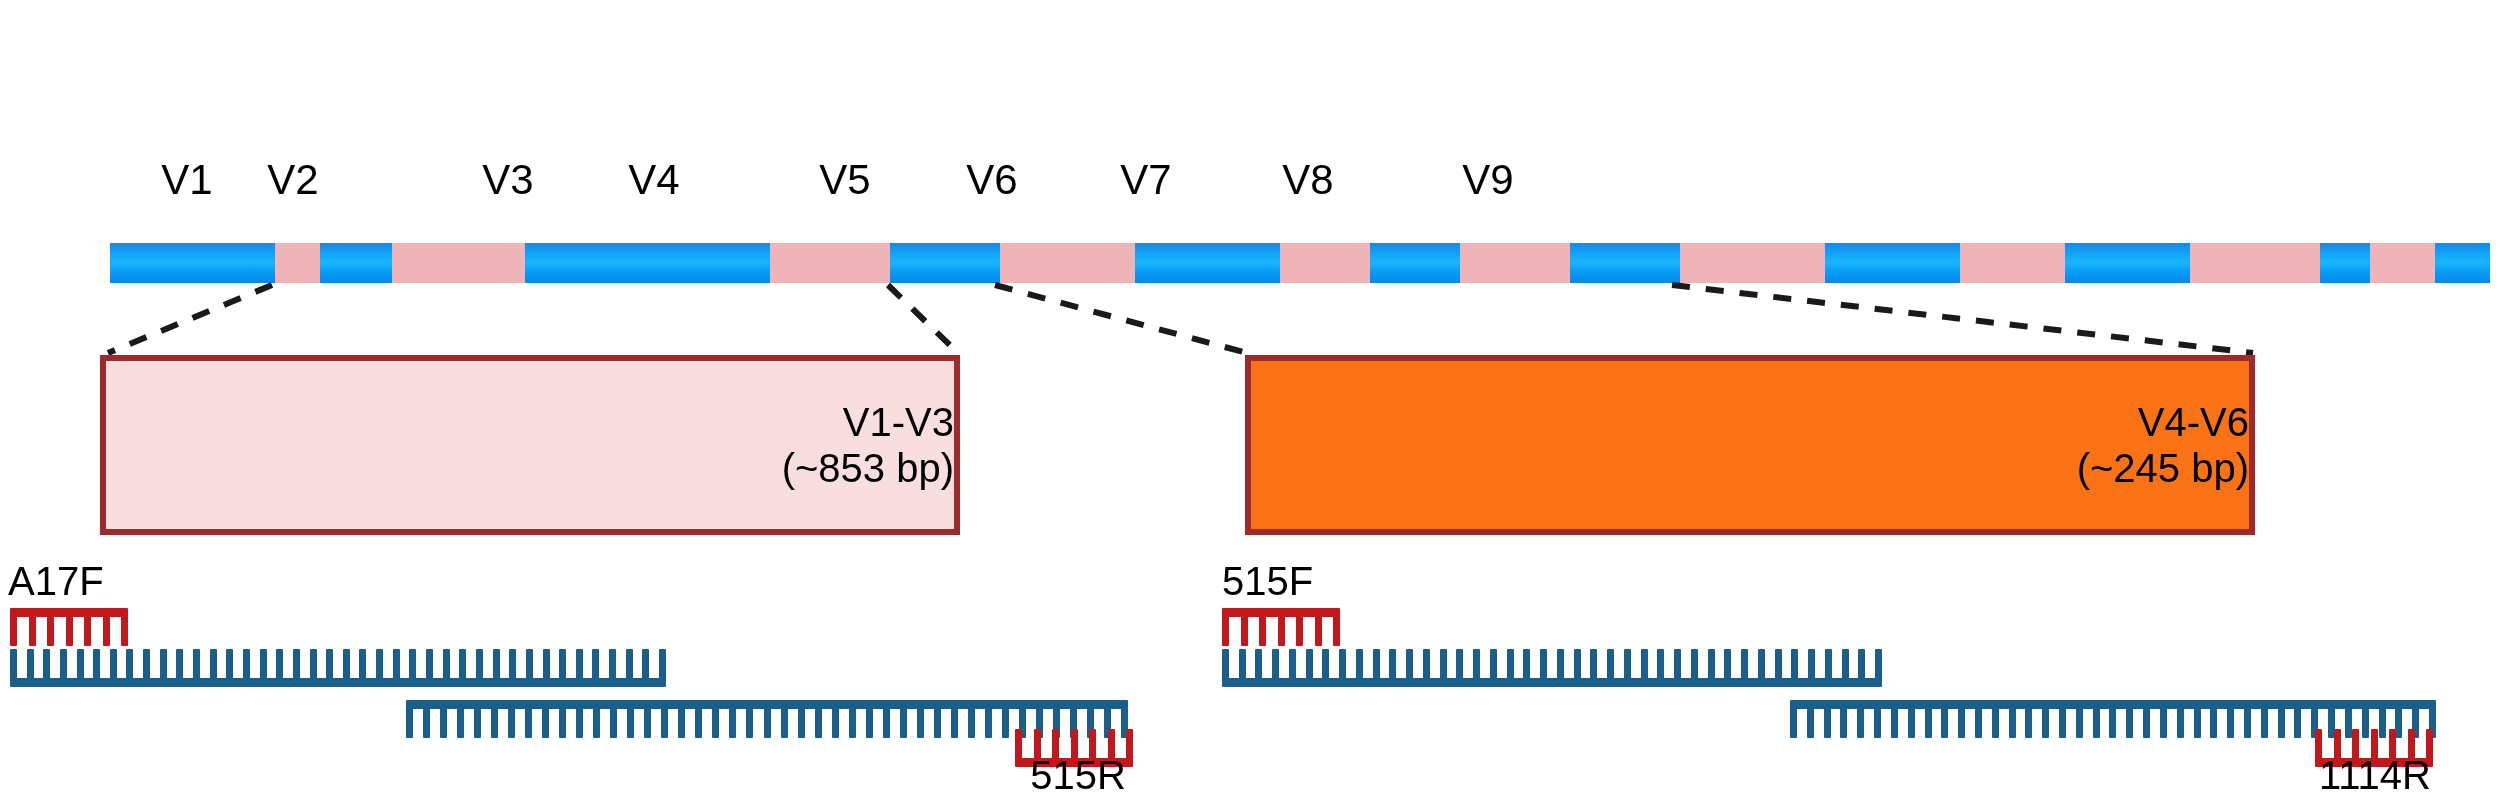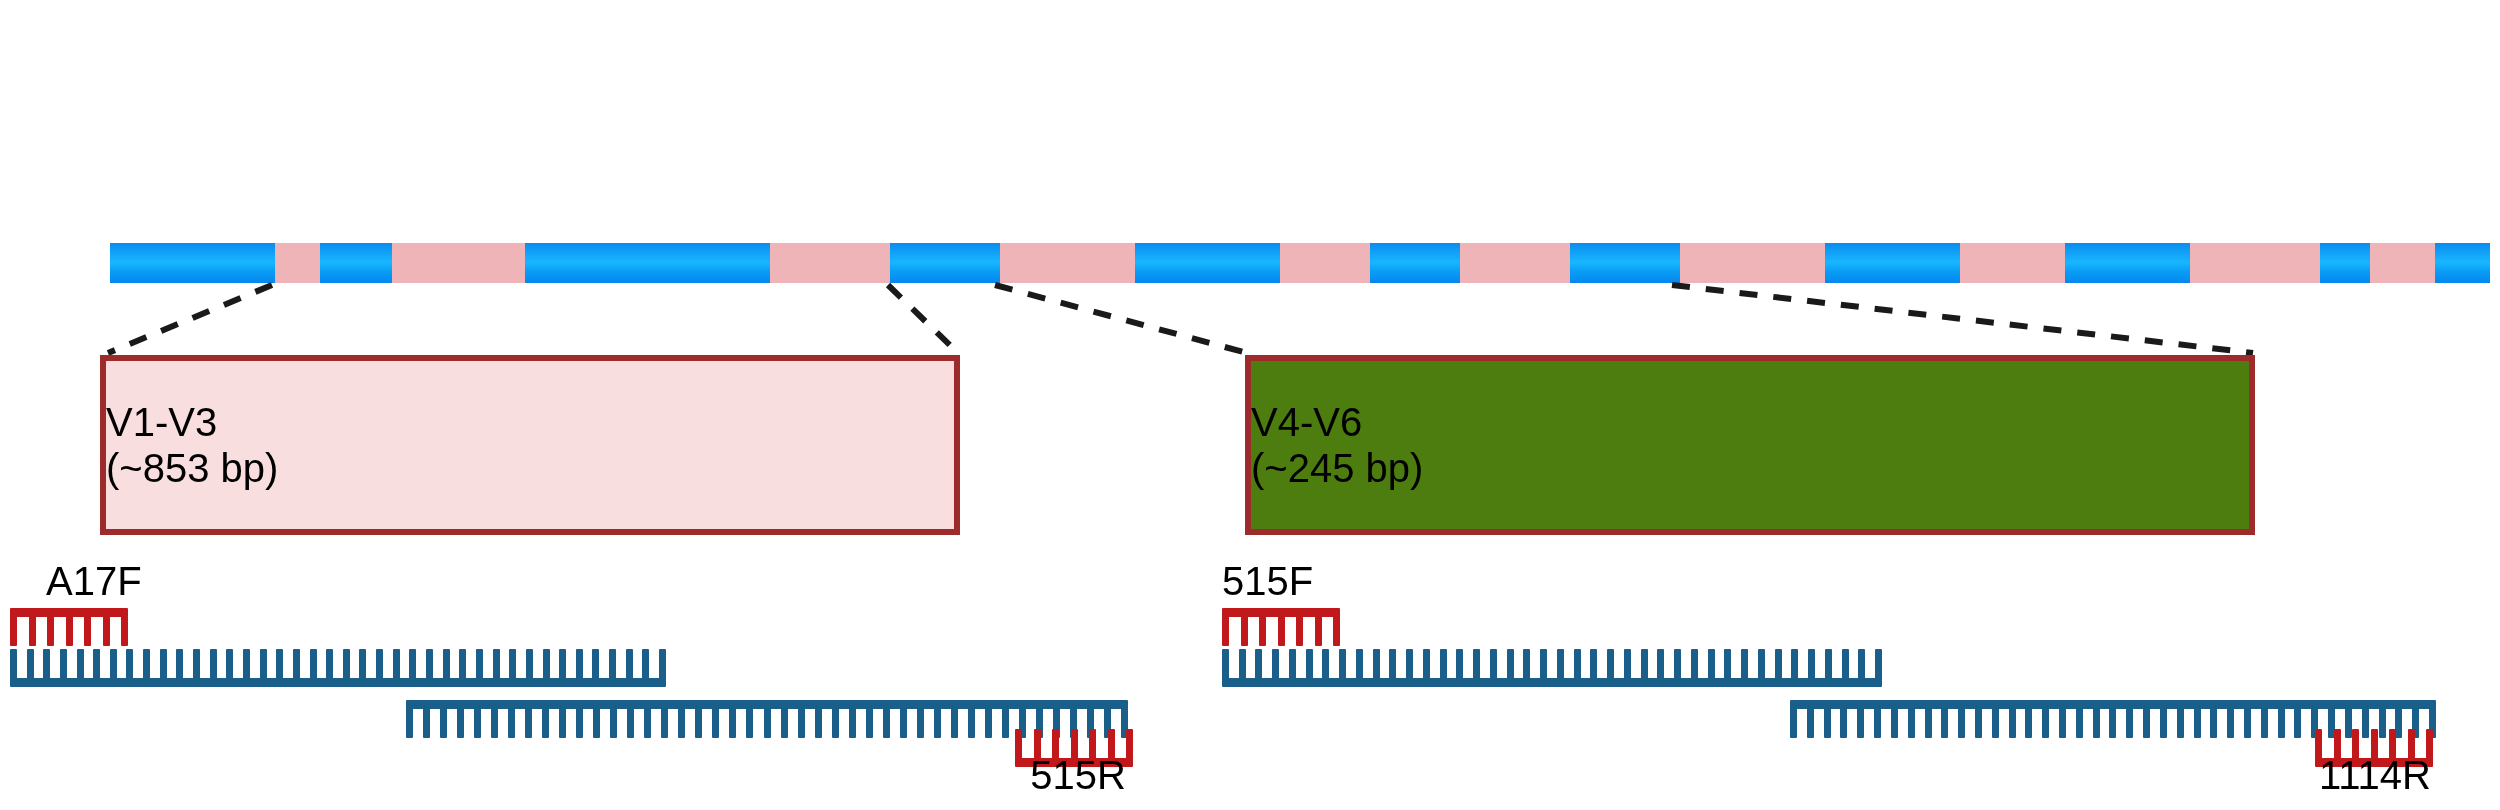--- a/index.html
+++ b/index.html
@@ -45,21 +45,21 @@
 
   
   .leaders{position:absolute;left:0;top:0;width:2500px;height:810px;pointer-events:none;}
 
   
   .amp-box{
     position:absolute;
     background:#f9dedf;
     border:6px solid #9e2b2b;
     box-sizing:border-box;
-    display:flex;flex-direction:column;align-items:flex-start;justify-content:center;
+    display:flex;flex-direction:column;align-items:flex-end;justify-content:center;
   }
   .amp-line{font-size:40px;line-height:46px;white-space:nowrap;color:#000;}
 
   
   .comb{position:absolute;}
   .comb .backbone{position:absolute;left:0;width:100%;height:9px;border-radius:1px;}
   .comb .tooth{position:absolute;width:7px;border-radius:1px;}
 
   .comb.red .backbone{background:#c1181c;}
   .comb.red .tooth{background:#c1181c;}
@@ -78,20 +78,31 @@
     position:absolute;font-size:40px;line-height:46px;white-space:nowrap;color:#000;
   }
   .primer-label.center{transform:translateX(-50%);text-align:center;}
 </style>
 </head>
 <body>
 
 <div id="stage">
 
 
+  <div class="vlabels" id="vlabels">
+      <div class="vlabel" style="left: 187px;">V1</div>
+      <div class="vlabel" style="left: 293px;">V2</div>
+      <div class="vlabel" style="left: 508px;">V3</div>
+      <div class="vlabel" style="left: 654px;">V4</div>
+      <div class="vlabel" style="left: 845px;">V5</div>
+      <div class="vlabel" style="left: 992px;">V6</div>
+      <div class="vlabel" style="left: 1146px;">V7</div>
+      <div class="vlabel" style="left: 1308px;">V8</div>
+      <div class="vlabel" style="left: 1488px;">V9</div>
+    </div>
 
   <div class="gene-bar" id="gene-bar">
       <div class="seg conserved" style="left: 110px; width: 165px;"></div>
       <div class="seg variable" style="left: 275px; width: 45px; background: rgb(238, 180, 184);"></div>
       <div class="seg conserved" style="left: 320px; width: 72px;"></div>
       <div class="seg variable" style="left: 392px; width: 133px; background: rgb(238, 180, 184);"></div>
       <div class="seg conserved" style="left: 525px; width: 245px;"></div>
       <div class="seg variable" style="left: 770px; width: 120px; background: rgb(238, 180, 184);"></div>
       <div class="seg conserved" style="left: 890px; width: 110px;"></div>
       <div class="seg variable" style="left: 1000px; width: 135px; background: rgb(238, 180, 184);"></div>
@@ -115,21 +126,21 @@
       <line x1="888" y1="285" x2="958" y2="353" stroke="#1a1a1a" stroke-width="6" stroke-dasharray="18 16"></line>
       <line x1="995" y1="285" x2="1247" y2="353" stroke="#1a1a1a" stroke-width="6" stroke-dasharray="18 16"></line>
       <line x1="1672" y1="285" x2="2253" y2="353" stroke="#1a1a1a" stroke-width="6" stroke-dasharray="18 16"></line>
     </svg>
 
   <div id="amplicons">
       <div class="amp-box" style="left: 100px; top: 355px; width: 860px; height: 180px; background: rgb(249, 222, 223); border-color: rgb(158, 43, 43);">
         <div class="amp-line">V1-V3</div>
         <div class="amp-line">(~853 bp)</div>
       </div>
-      <div class="amp-box" style="left: 1245px; top: 355px; width: 1010px; height: 180px; background: #4d7c0f; border-color: rgb(158, 43, 43);">
+      <div class="amp-box" style="left: 1245px; top: 355px; width: 1010px; height: 180px; background: #f97316; border-color: rgb(158, 43, 43);">
         <div class="amp-line">V4-V6</div>
         <div class="amp-line">(~245 bp)</div>
       </div>
     </div>
 
   <div id="combs">
       <div class="comb blue up" style="left: 10px; top: 648px; width: 656px; height: 39px;">
         <div class="backbone" style="background: rgb(26, 94, 138);"></div>
         <div class="tooth" style="left: 0px; height: 30px; background: rgb(26, 94, 138);"></div>
         <div class="tooth" style="left: 17px; height: 30px; background: rgb(26, 94, 138);"></div>
@@ -306,21 +317,21 @@
       <div class="comb red down" style="left: 10px; top: 608px; width: 118px; height: 39px;">
         <div class="backbone" style="background: rgb(193, 24, 28);"></div>
         <div class="tooth" style="left: 0px; height: 30px; background: rgb(193, 24, 28);"></div>
         <div class="tooth" style="left: 19px; height: 30px; background: rgb(193, 24, 28);"></div>
         <div class="tooth" style="left: 37px; height: 30px; background: rgb(193, 24, 28);"></div>
         <div class="tooth" style="left: 56px; height: 30px; background: rgb(193, 24, 28);"></div>
         <div class="tooth" style="left: 74px; height: 30px; background: rgb(193, 24, 28);"></div>
         <div class="tooth" style="left: 93px; height: 30px; background: rgb(193, 24, 28);"></div>
         <div class="tooth" style="left: 111px; height: 30px; background: rgb(193, 24, 28);"></div>
       </div>
-      <div class="primer-label" style="left: 8px; top: 558px; margin-left: 38px;">A17F</div>
+      <div class="primer-label" style="left: 8px; top: 558px;">A17F</div>
       <div class="comb red down" style="left: 1222px; top: 608px; width: 118px; height: 39px;">
         <div class="backbone" style="background: rgb(193, 24, 28);"></div>
         <div class="tooth" style="left: 0px; height: 30px; background: rgb(193, 24, 28);"></div>
         <div class="tooth" style="left: 19px; height: 30px; background: rgb(193, 24, 28);"></div>
         <div class="tooth" style="left: 37px; height: 30px; background: rgb(193, 24, 28);"></div>
         <div class="tooth" style="left: 56px; height: 30px; background: rgb(193, 24, 28);"></div>
         <div class="tooth" style="left: 74px; height: 30px; background: rgb(193, 24, 28);"></div>
         <div class="tooth" style="left: 93px; height: 30px; background: rgb(193, 24, 28);"></div>
         <div class="tooth" style="left: 111px; height: 30px; background: rgb(193, 24, 28);"></div>
       </div>

